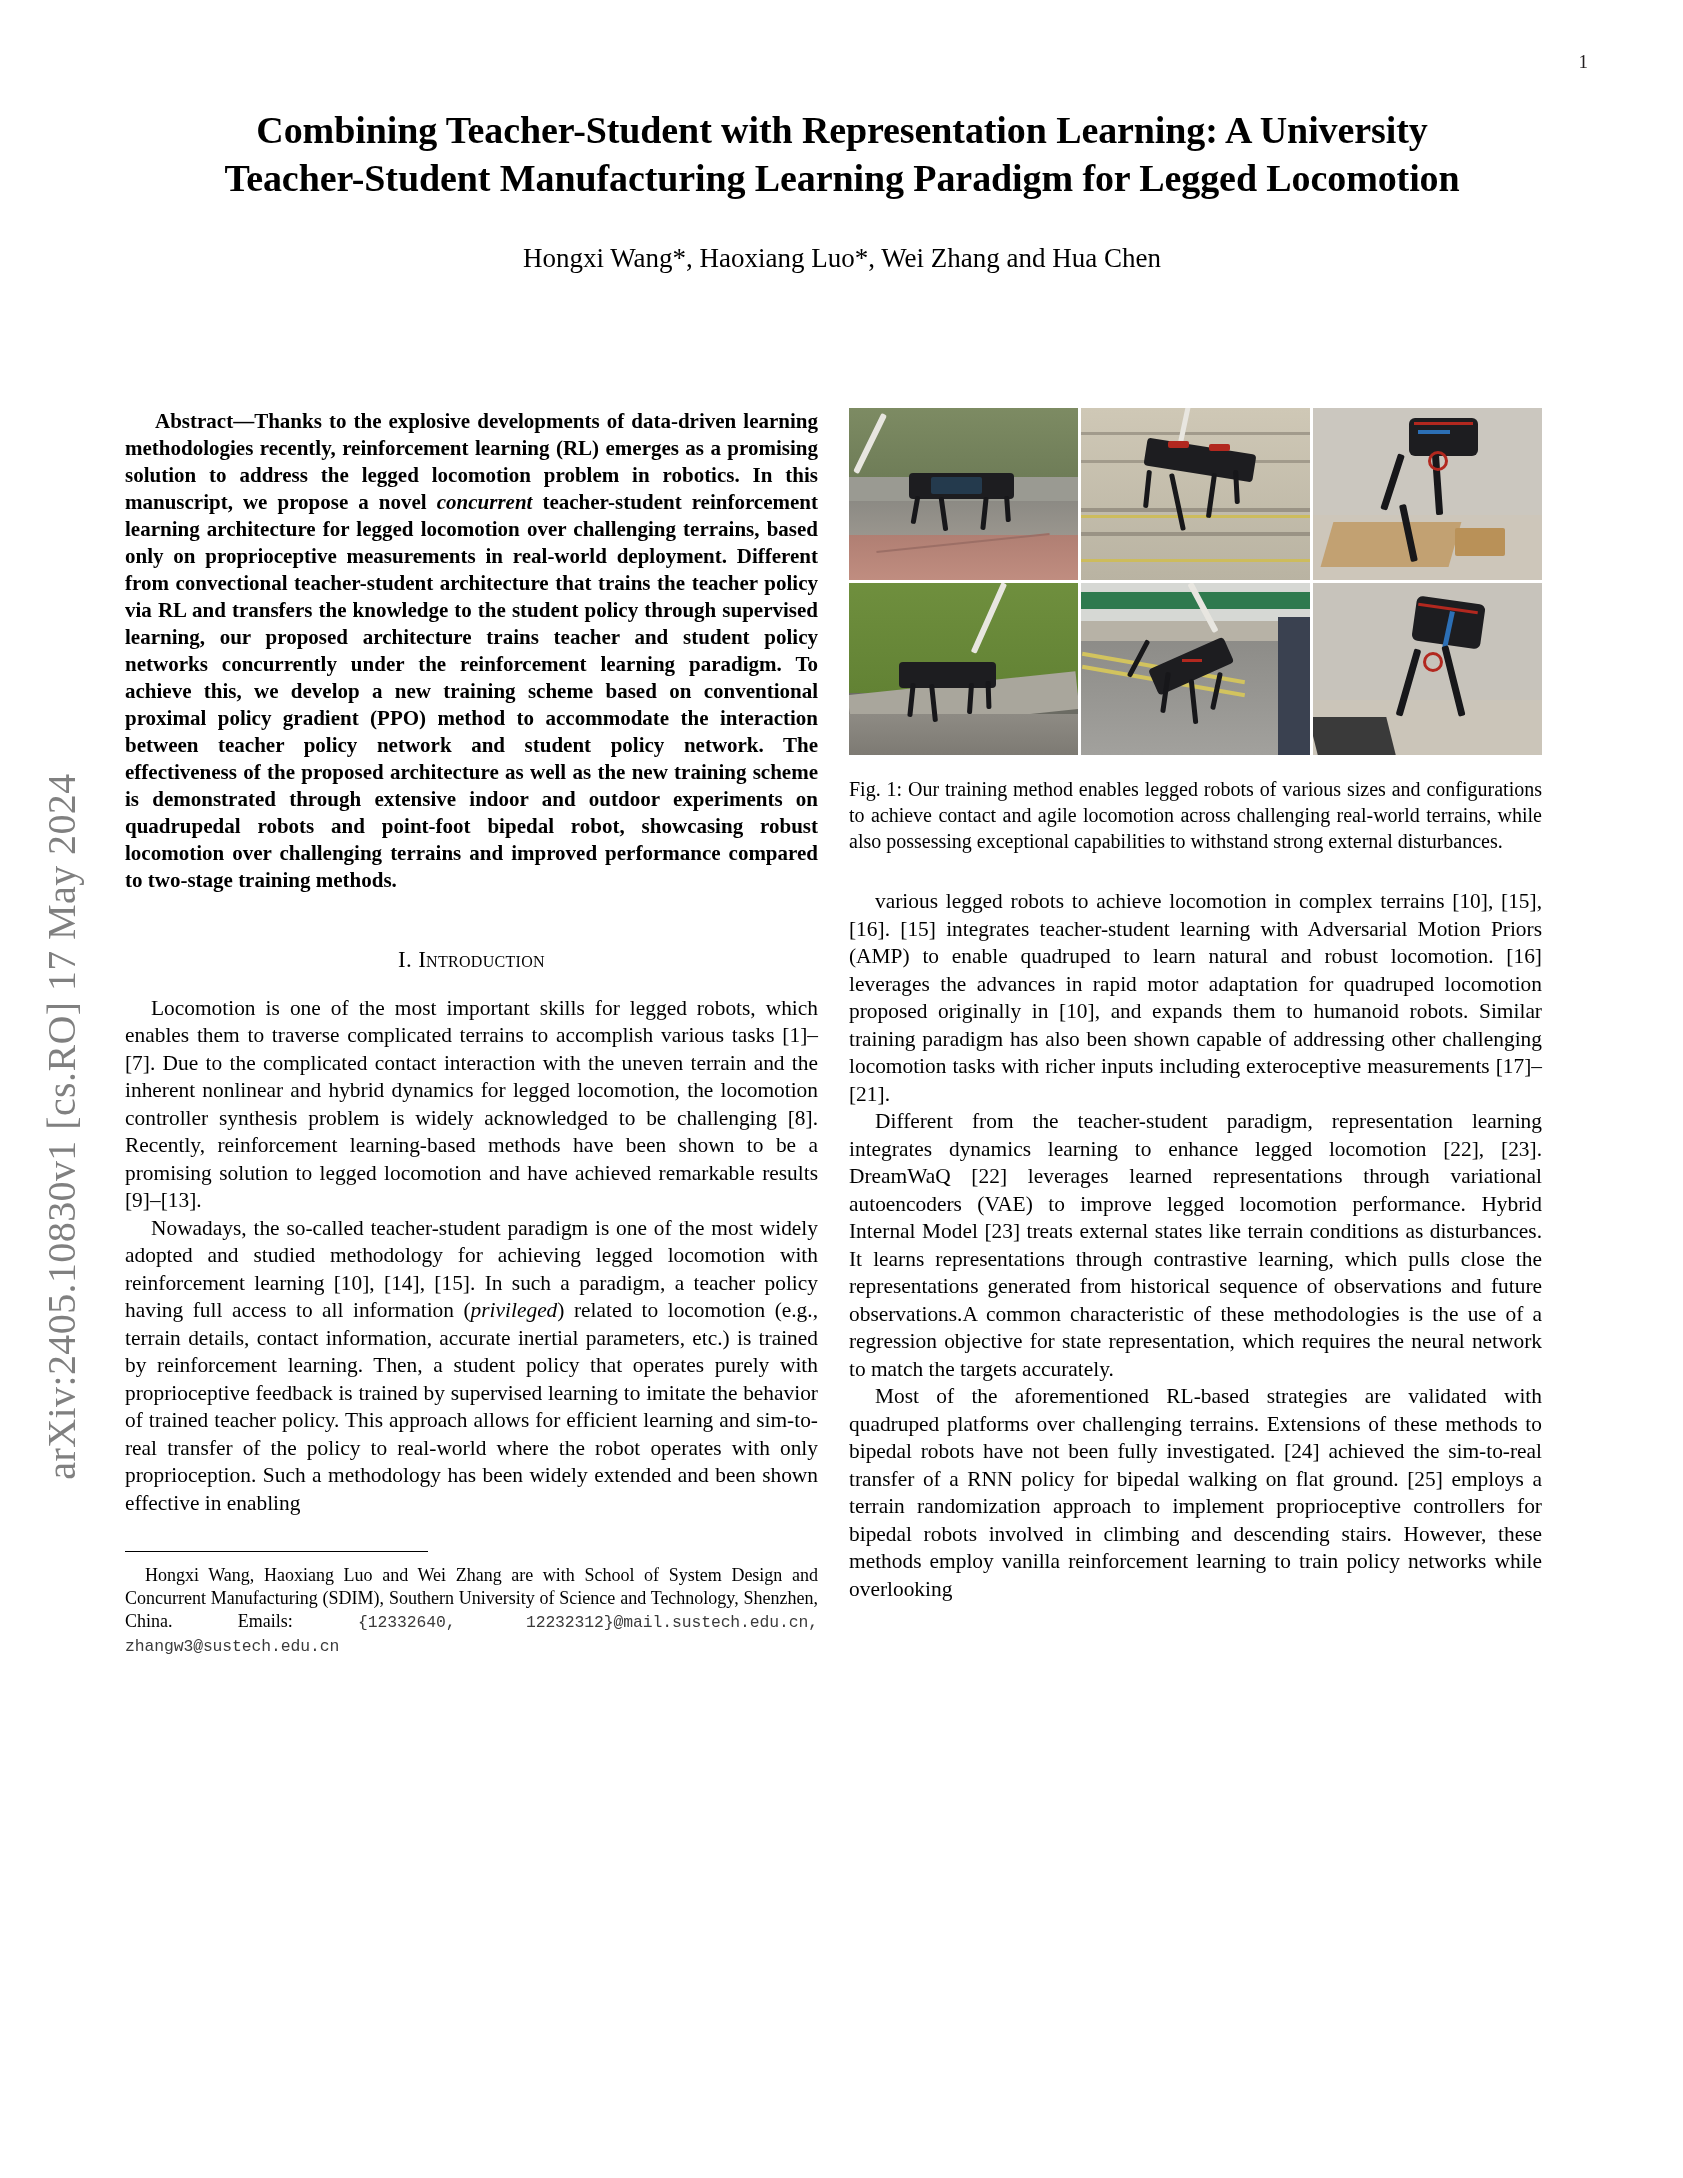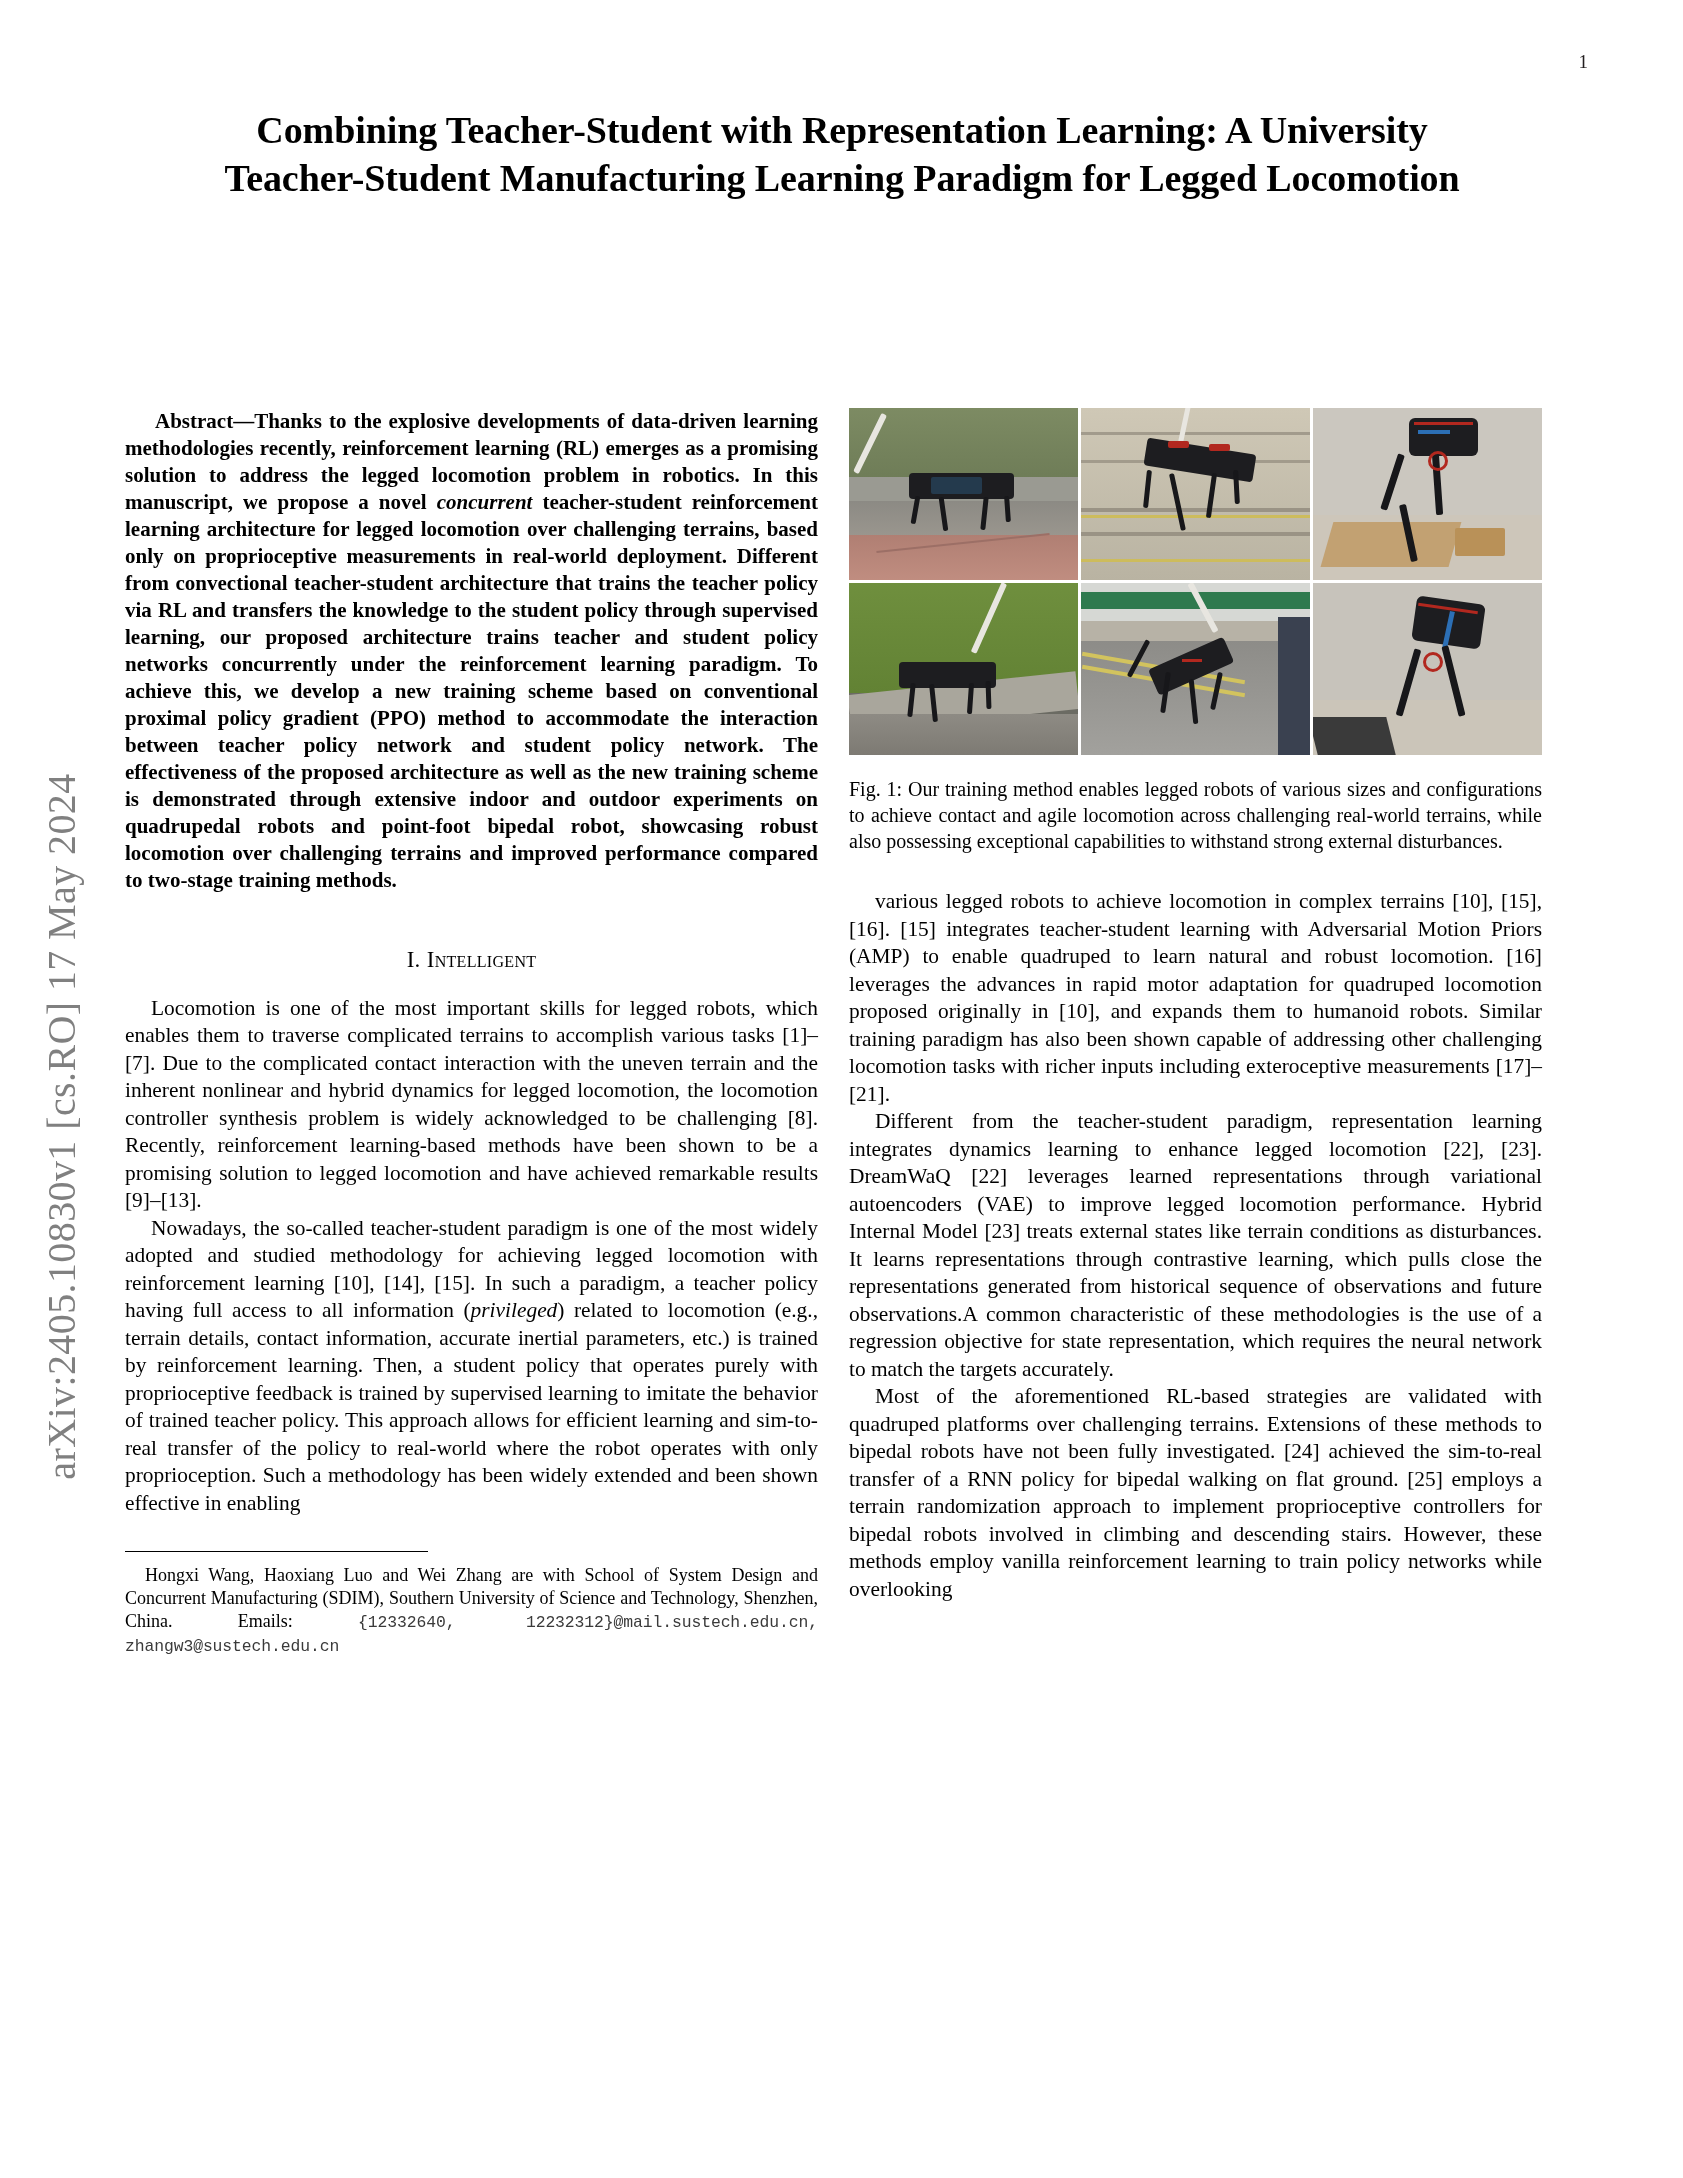--- a/index.html
+++ b/index.html
@@ -175,30 +175,31 @@
 
   <div class="arxiv-stamp">arXiv:2405.10830v1  [cs.RO]  17 May 2024</div>
 
   <div class="page-number">1</div>
 
   <div class="title-block">
     <div class="paper-title">
       <span>Combining Teacher-Student with Representation Learning: A University</span><br>
       <span>Teacher-Student Manufacturing Learning Paradigm for Legged Locomotion</span>
     </div>
+    <div class="authors">Hongxi Wang*, Haoxiang Luo*, Wei Zhang and Hua Chen</div>
   </div>
 
   <div class="col col-left">
 
     <p class="abstract"><span class="lead">Abstract—</span><span>Thanks to the explosive developments of data-driven learning methodologies recently, reinforcement learning (RL) emerges as a promising solution to address the legged locomotion problem in robotics. In this manuscript, we propose a novel </span><em>concurrent</em><span> teacher-student reinforcement learning architecture for legged locomotion over challenging terrains, based only on proprioceptive measurements in real-world deployment. Different from convectional teacher-student architecture that trains the teacher policy via RL and transfers the knowledge to the student policy through supervised learning, our proposed architecture trains teacher and student policy networks concurrently under the reinforcement learning paradigm. To achieve this, we develop a new training scheme based on conventional proximal policy gradient (PPO) method to accommodate the interaction between teacher policy network and student policy network. The effectiveness of the proposed architecture as well as the new training scheme is demonstrated through extensive indoor and outdoor experiments on quadrupedal robots and point-foot bipedal robot, showcasing robust locomotion over challenging terrains and improved performance compared to two-stage training methods.</span></p>
 
     <div class="sec-gap-top"></div>
     <div class="section-heading">
       <span class="numeral">I.</span>
-      <span>Intelligent</span>
+      <span>Introduction</span>
     </div>
     <div class="sec-gap-bot"></div>
 
     <p class="body">Locomotion is one of the most important skills for legged robots, which enables them to traverse complicated terrains to accomplish various tasks [1]–[7]. Due to the complicated contact interaction with the uneven terrain and the inherent nonlinear and hybrid dynamics for legged locomotion, the locomotion controller synthesis problem is widely acknowledged to be challenging [8]. Recently, reinforcement learning-based methods have been shown to be a promising solution to legged locomotion and have achieved remarkable results [9]–[13].</p>
     <p class="body">Nowadays, the so-called teacher-student paradigm is one of the most widely adopted and studied methodology for achieving legged locomotion with reinforcement learning [10], [14], [15]. In such a paradigm, a teacher policy having full access to all information (<em>privileged</em>) related to locomotion (e.g., terrain details, contact information, accurate inertial parameters, etc.) is trained by reinforcement learning. Then, a student policy that operates purely with proprioceptive feedback is trained by supervised learning to imitate the behavior of trained teacher policy. This approach allows for efficient learning and sim-to-real transfer of the policy to real-world where the robot operates with only proprioception. Such a methodology has been widely extended and been shown effective in enabling</p>
 
     <div class="footnote-rule"></div>
     <p class="footnote"><span>Hongxi Wang, Haoxiang Luo and Wei Zhang are with School of System Design and Concurrent Manufacturing (SDIM), Southern University of Science and Technology, Shenzhen, China. Emails:</span>
       <span class="mono">{12332640, 12232312}@mail.sustech.edu.cn, zhangw3@sustech.edu.cn</span></p>
   </div>

